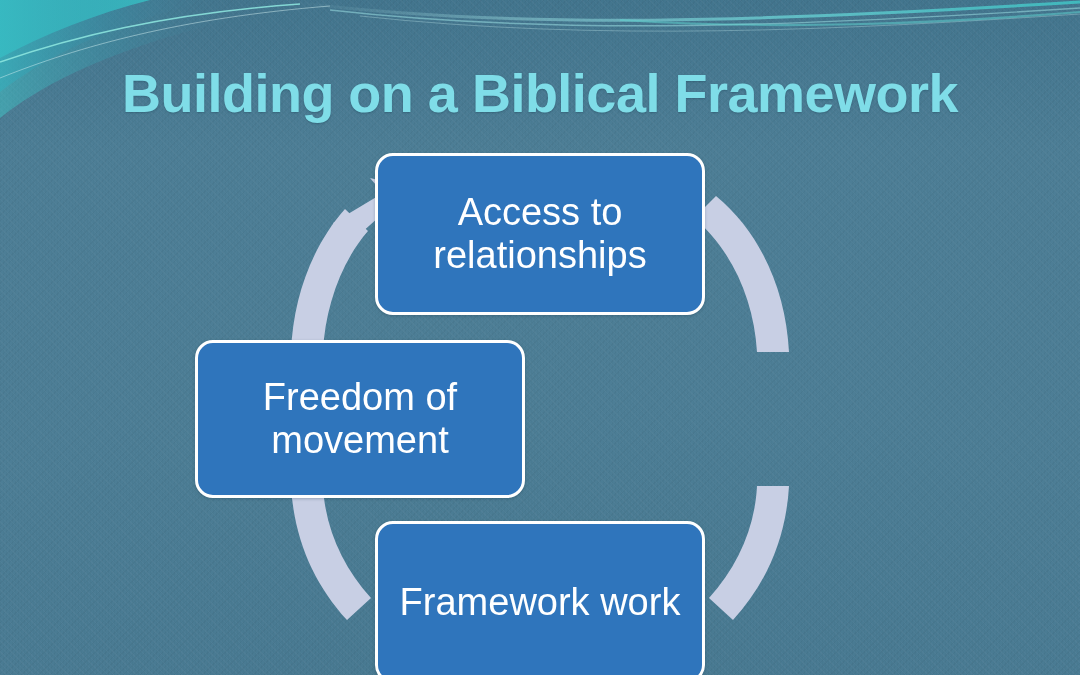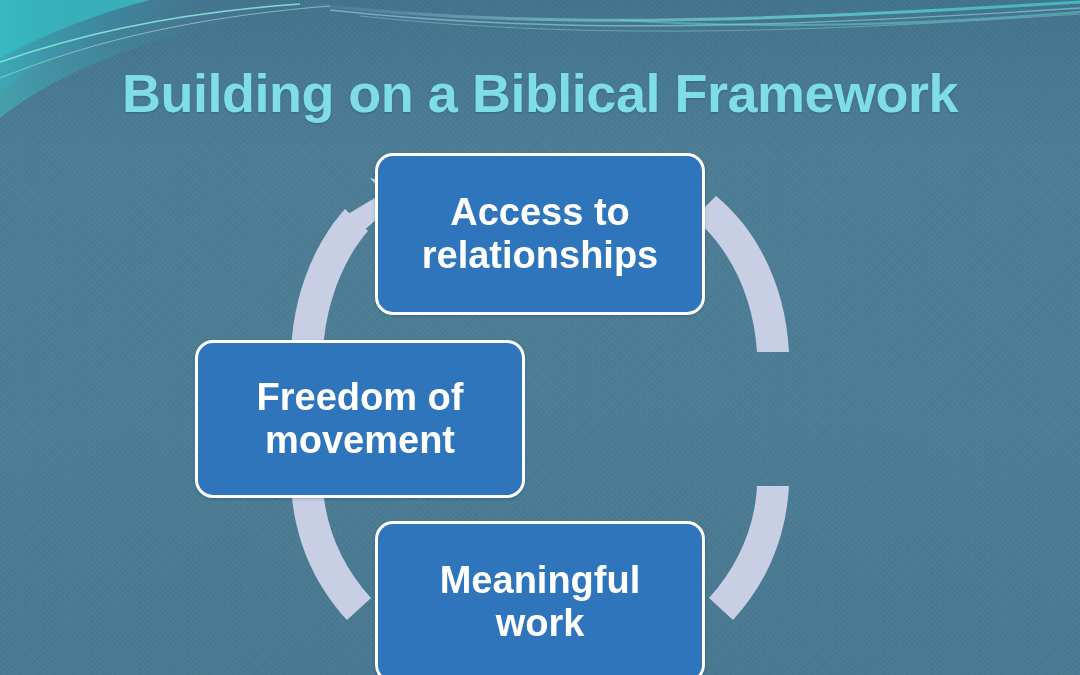--- a/index.html
+++ b/index.html
@@ -80,21 +80,21 @@
     position: absolute;
     box-sizing: border-box;
     background: #2f75bc;
     border: 3px solid #ffffff;
     border-radius: 18px;
     display: flex;
     align-items: center;
     justify-content: center;
     text-align: center;
     color: #ffffff;
-    font-weight: bold;
+    font-weight: normal;
     font-size: 38px;
     line-height: 1.12;
     padding: 6px 14px;
     box-shadow: 0 1px 3px rgba(10,40,60,0.25);
   }
 
   .node-top    { left: 375px; top: 153px; width: 330px; height: 162px; }
   .node-right  { left: 555px; top: 340px; width: 330px; height: 158px; }
   .node-left   { left: 195px; top: 340px; width: 330px; height: 158px; }
   .node-bottom { left: 375px; top: 521px; width: 330px; height: 162px; }
@@ -199,21 +199,21 @@
           Z"></path>
       </g>
     </svg>
 
     <div class="node node-top">
       <span class="node-label">Access to relationships</span>
     </div>
 
 
     <div class="node node-bottom">
-      <span class="node-label">Meaningful work</span>
+      <span class="node-label">Framework work</span>
     </div>
 
     <div class="node node-left">
       <span class="node-label">Freedom of movement</span>
     </div>
 
   </div>
 </div>
 
 </body></html>

